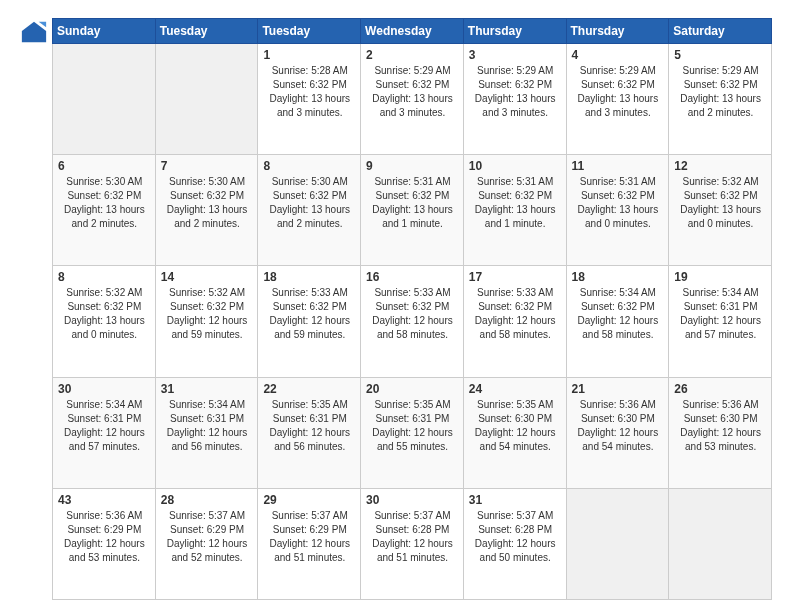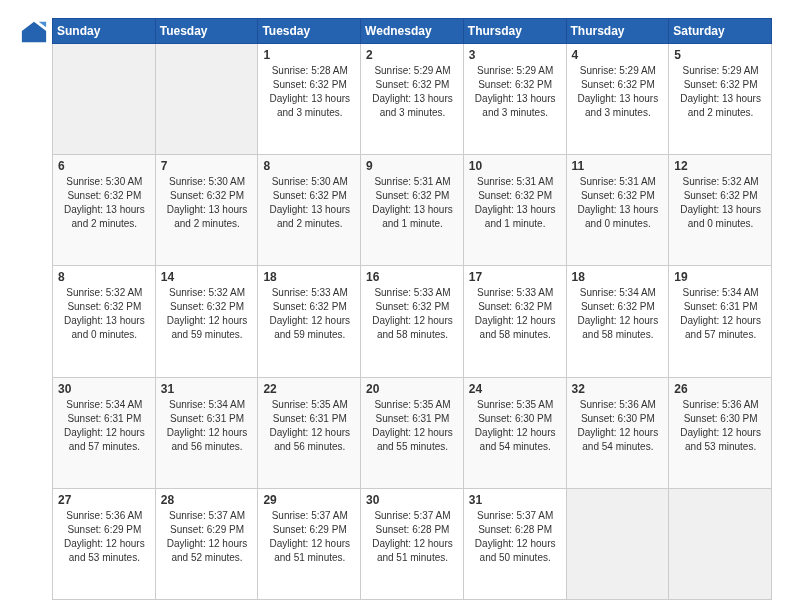--- a/index.html
+++ b/index.html
@@ -286,35 +286,35 @@
 Sunset: 6:31 PM
 Daylight: 12 hours and 55 minutes.</div>
           </td>
           <td>
             <span class="day-num">24</span>
             <div class="cell-content" style="white-space: pre-line;">Sunrise: 5:35 AM
 Sunset: 6:30 PM
 Daylight: 12 hours and 54 minutes.</div>
           </td>
           <td>
-            <span class="day-num">32</span>
+            <span class="day-num">21</span>
             <div class="cell-content" style="white-space: pre-line;">Sunrise: 5:36 AM
 Sunset: 6:30 PM
 Daylight: 12 hours and 54 minutes.</div>
           </td>
           <td>
             <span class="day-num">26</span>
             <div class="cell-content" style="white-space: pre-line;">Sunrise: 5:36 AM
 Sunset: 6:30 PM
 Daylight: 12 hours and 53 minutes.</div>
           </td>
         </tr>
         <tr>
           <td>
-            <span class="day-num">27</span>
+            <span class="day-num">43</span>
             <div class="cell-content" style="white-space: pre-line;">Sunrise: 5:36 AM
 Sunset: 6:29 PM
 Daylight: 12 hours and 53 minutes.</div>
           </td>
           <td>
             <span class="day-num">28</span>
             <div class="cell-content" style="white-space: pre-line;">Sunrise: 5:37 AM
 Sunset: 6:29 PM
 Daylight: 12 hours and 52 minutes.</div>
           </td>

